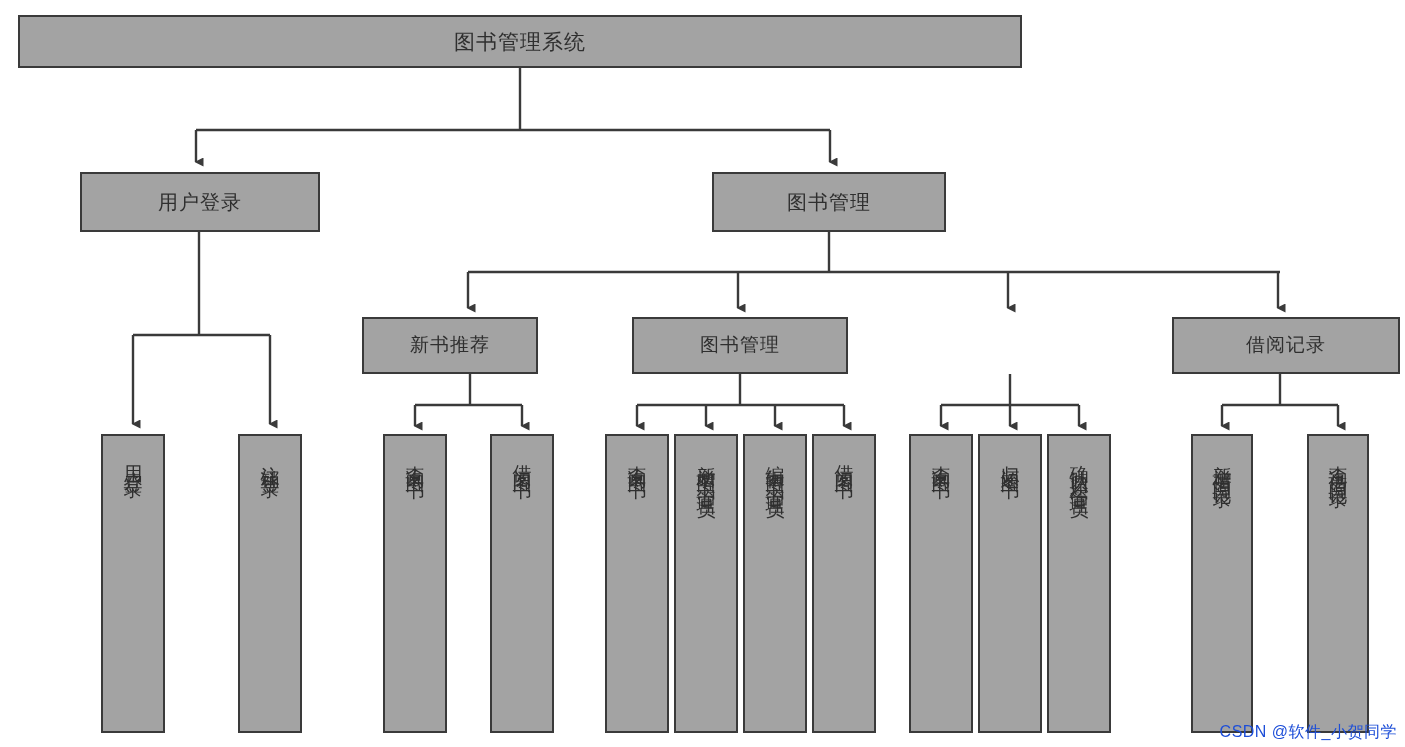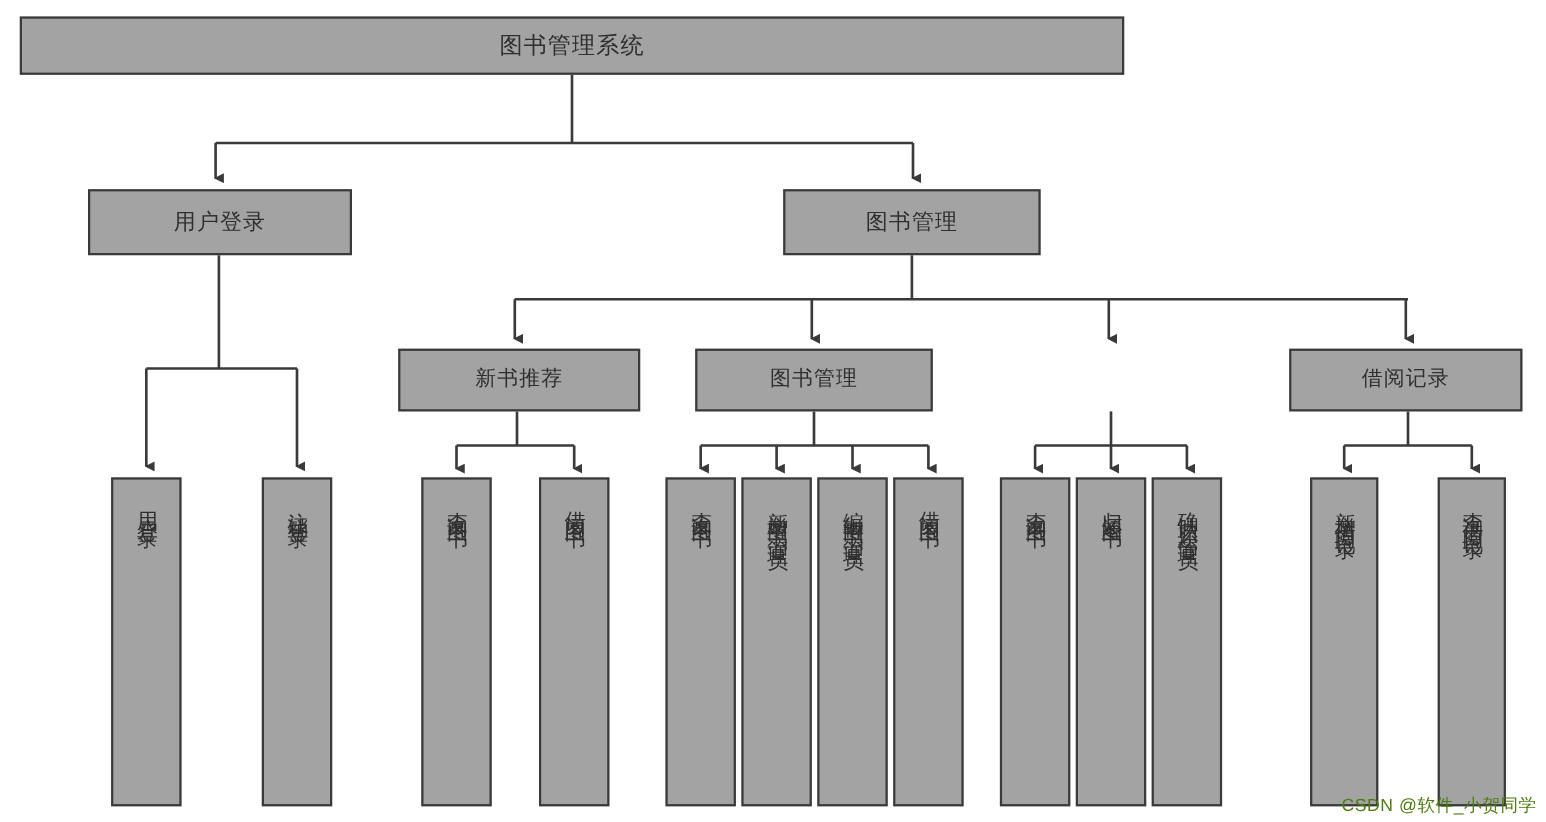--- a/index.html
+++ b/index.html
@@ -53,21 +53,21 @@
     white-space:nowrap;
     display:block;
   }
 
   
   #watermark{
     position:absolute;
     right:8px;
     bottom:4px;
     font-size:16px;
-    color:#4d7c0f;
+    color:#1d4ed8;
     letter-spacing:0.5px;
     white-space:nowrap;
     pointer-events:none;
   }
 </style>
 </head>
 <body>
 
 <div id="canvas">
 
@@ -128,27 +128,27 @@
     <span class="lbl">图书管理系统</span>
   </div>
 
   <div class="node lvl1" style="left:80px;top:172px;width:240px;height:60px;">
     <span class="lbl">用户登录</span>
   </div>
   <div class="node lvl1" style="left:712px;top:172px;width:234px;height:60px;">
     <span class="lbl">图书管理</span>
   </div>
 
-  <div class="node lvl2" style="left:362px;top:317px;width:220px;height:57px;">
+  <div class="node lvl2" style="left:362px;top:317px;width:176px;height:57px;">
     <span class="lbl">新书推荐</span>
   </div>
   <div class="node lvl2" style="left:632px;top:317px;width:216px;height:57px;">
     <span class="lbl">图书管理</span>
   </div>
-  <div class="node lvl2" style="left:1172px;top:317px;width:212px;height:57px;">
+  <div class="node lvl2" style="left:1172px;top:317px;width:228px;height:57px;">
     <span class="lbl">借阅记录</span>
   </div>
 
   <div class="node leaf" style="left:101px;top:434px;width:64px;height:299px;">
     <span class="lbl">用户登录</span>
   </div>
   <div class="node leaf" style="left:238px;top:434px;width:64px;height:299px;">
     <span class="lbl">注销登录</span>
   </div>
 

